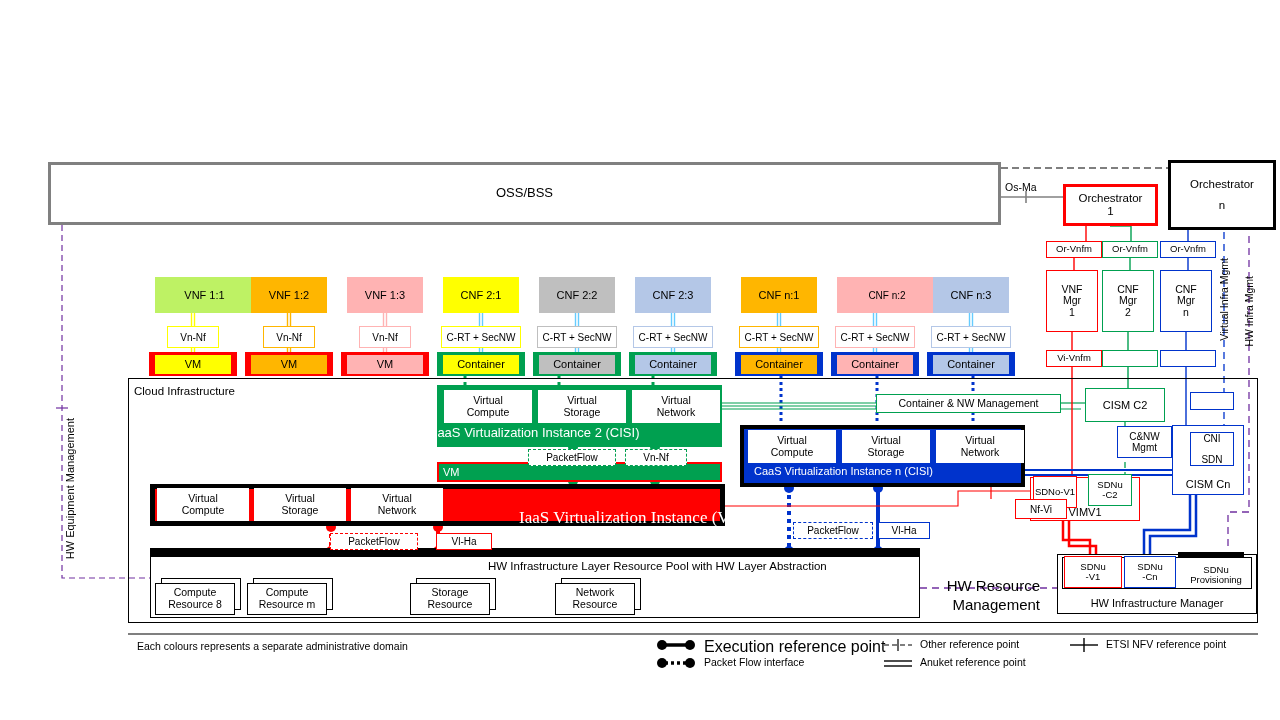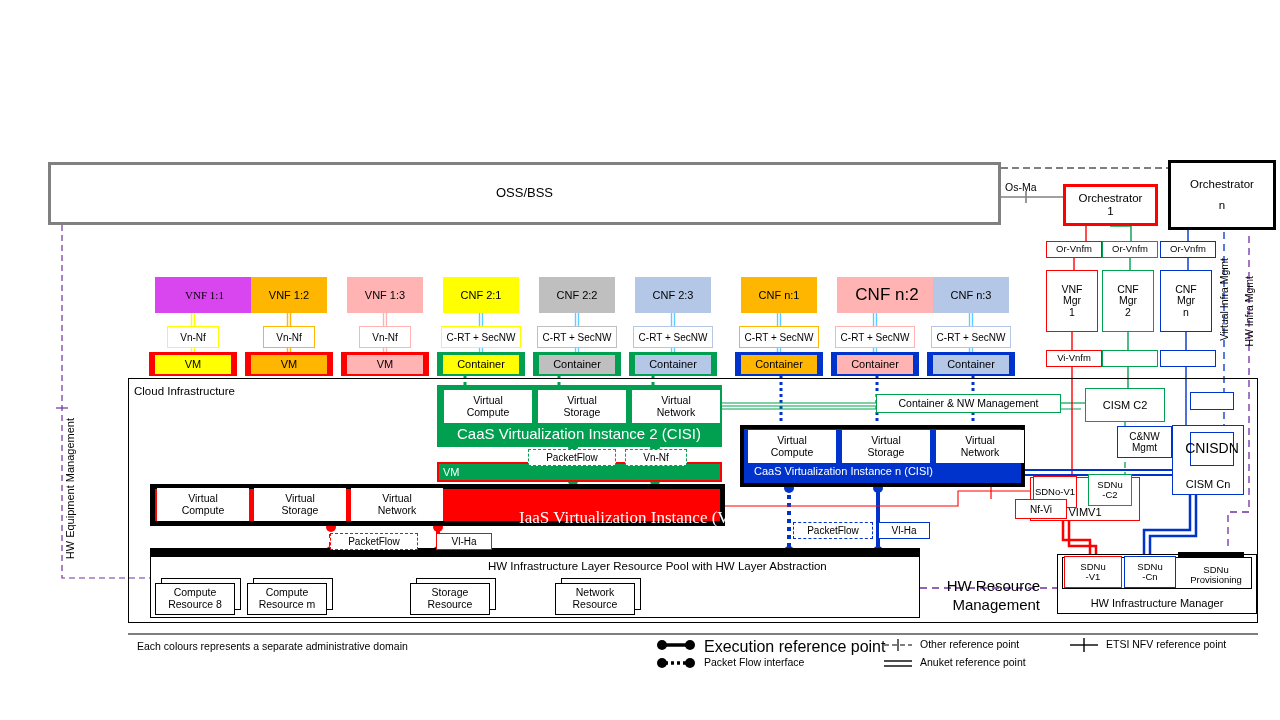--- a/index.html
+++ b/index.html
@@ -112,21 +112,21 @@
     <div class="bx" style="left:48px;top:162px;width:953px;height:63px;border:3px solid #808080;background:#fff;font-size:13px;">OSS/BSS</div>
     <div class="lbl" style="left:1005px;top:181px;font-size:10.5px;">Os-Ma</div>
     <div class="bx" style="left:1063px;top:184px;width:95px;height:42px;border:3px solid #FF0000;background:#fff;font-size:11.5px;flex-direction:column;">
       <span>Orchestrator</span>
       <span>1</span>
     </div>
     <div class="bx" style="left:1168px;top:160px;width:108px;height:70px;border:3px solid #000000;background:#fff;font-size:11.5px;flex-direction:column;gap:8px;">
       <span>Orchestrator</span>
       <span>n</span>
     </div>
-    <div class="bx" style="left:155px;top:277px;width:99px;height:36px;background:#d946ef;border:none;font-size:11px;font-family:Liberation Serif, serif;">VNF 1:1</div>
+    <div class="bx" style="left:155px;top:277px;width:99px;height:36px;background:#bef264;border:none;font-size:11px;">VNF 1:1</div>
     <div class="bx" style="left:167px;top:326px;width:52px;height:22px;border:1px solid #FFFF00;background:#fff;font-size:10px;">Vn-Nf</div>
     <div class="bx" style="left:149px;top:352px;width:88px;height:24px;background:#FF0000;"></div>
     <div class="bx" style="left:155px;top:355px;width:76px;height:19px;background:#FFFF00;font-size:11px;">VM</div>
     <div class="bx" style="left:251px;top:277px;width:76px;height:36px;background:#FFB600;border:none;font-size:11px;">VNF 1:2</div>
     <div class="bx" style="left:263px;top:326px;width:52px;height:22px;border:1px solid #FFB600;background:#fff;font-size:10px;">Vn-Nf</div>
     <div class="bx" style="left:245px;top:352px;width:88px;height:24px;background:#FF0000;"></div>
     <div class="bx" style="left:251px;top:355px;width:76px;height:19px;background:#FFB600;font-size:11px;">VM</div>
     <div class="bx" style="left:347px;top:277px;width:76px;height:36px;background:#FFB3B3;border:none;font-size:11px;">VNF 1:3</div>
     <div class="bx" style="left:359px;top:326px;width:52px;height:22px;border:1px solid #FFB3B3;background:#fff;font-size:10px;">Vn-Nf</div>
     <div class="bx" style="left:341px;top:352px;width:88px;height:24px;background:#FF0000;"></div>
@@ -140,21 +140,21 @@
     <div class="bx" style="left:533px;top:352px;width:88px;height:24px;background:#00A050;"></div>
     <div class="bx" style="left:539px;top:355px;width:76px;height:19px;background:#BFBFBF;font-size:11px;">Container</div>
     <div class="bx" style="left:635px;top:277px;width:76px;height:36px;background:#B4C7E7;border:none;font-size:11px;">CNF 2:3</div>
     <div class="bx" style="left:633px;top:326px;width:80px;height:22px;border:1px solid #B4C7E7;background:#fff;font-size:10px;">C-RT + SecNW</div>
     <div class="bx" style="left:629px;top:352px;width:88px;height:24px;background:#00A050;"></div>
     <div class="bx" style="left:635px;top:355px;width:76px;height:19px;background:#B4C7E7;font-size:11px;">Container</div>
     <div class="bx" style="left:741px;top:277px;width:76px;height:36px;background:#FFB600;border:none;font-size:11px;">CNF n:1</div>
     <div class="bx" style="left:739px;top:326px;width:80px;height:22px;border:1px solid #FFB600;background:#fff;font-size:10px;">C-RT + SecNW</div>
     <div class="bx" style="left:735px;top:352px;width:88px;height:24px;background:#0033CC;"></div>
     <div class="bx" style="left:741px;top:355px;width:76px;height:19px;background:#FFB600;font-size:11px;">Container</div>
-    <div class="bx" style="left:837px;top:277px;width:100px;height:36px;background:#FFB3B3;border:none;font-size:17px;">CNF n:2</div>
+    <div class="bx" style="left:837px;top:277px;width:100px;height:36px;background:#FFB3B3;border:none;font-size:10px;">CNF n:2</div>
     <div class="bx" style="left:835px;top:326px;width:80px;height:22px;border:1px solid #FFB3B3;background:#fff;font-size:10px;">C-RT + SecNW</div>
     <div class="bx" style="left:831px;top:352px;width:88px;height:24px;background:#0033CC;"></div>
     <div class="bx" style="left:837px;top:355px;width:76px;height:19px;background:#FFB3B3;font-size:11px;">Container</div>
     <div class="bx" style="left:933px;top:277px;width:76px;height:36px;background:#B4C7E7;border:none;font-size:11px;text-align:right;">CNF n:3</div>
     <div class="bx" style="left:931px;top:326px;width:80px;height:22px;border:1px solid #B4C7E7;background:#fff;font-size:10px;">C-RT + SecNW</div>
     <div class="bx" style="left:927px;top:352px;width:88px;height:24px;background:#0033CC;"></div>
     <div class="bx" style="left:933px;top:355px;width:76px;height:19px;background:#B4C7E7;font-size:11px;">Container</div>
     <div class="bx" style="left:128px;top:378px;width:1130px;height:245px;border:1.6px solid #000;background:transparent;"></div>
     <div class="lbl" style="left:134px;top:385px;font-size:11.5px;">Cloud Infrastructure</div>
     <div class="bx" style="left:437px;top:385px;width:285px;height:62px;background:#00A050;"></div>
@@ -163,21 +163,21 @@
       <span>Compute</span>
     </div>
     <div class="bx" style="left:538px;top:390px;width:88px;height:33px;background:#fff;font-size:10.5px;flex-direction:column;">
       <span>Virtual</span>
       <span>Storage</span>
     </div>
     <div class="bx" style="left:632px;top:390px;width:88px;height:33px;background:#fff;font-size:10.5px;flex-direction:column;">
       <span>Virtual</span>
       <span>Network</span>
     </div>
-    <div class="lbl" style="left:457px;top:425px;font-size:15px;color:#fff;">CaaS Virtualization Instance 2 (CISI)</div>
+    <div class="lbl" style="left:428px;top:425px;font-size:13px;color:#fff;">CaaS Virtualization Instance 2 (CISI)</div>
     <div class="bx" style="left:437px;top:462px;width:285px;height:20px;background:#00A050;border:2px solid #FF0000;"></div>
     <div class="lbl" style="left:443px;top:466px;font-size:11px;color:#fff;">VM</div>
     <div class="bx" style="left:740px;top:425px;width:285px;height:62px;background:#0033CC;border:4px solid #000;"></div>
     <div class="bx" style="left:748px;top:430px;width:88px;height:33px;background:#fff;font-size:10.5px;flex-direction:column;">
       <span>Virtual</span>
       <span>Compute</span>
     </div>
     <div class="bx" style="left:842px;top:430px;width:88px;height:33px;background:#fff;font-size:10.5px;flex-direction:column;">
       <span>Virtual</span>
       <span>Storage</span>
@@ -251,21 +251,21 @@
       <span>n</span>
     </div>
     <div class="bx" style="left:1160px;top:350px;width:56px;height:17px;border:1px solid #0033CC;background:#fff;font-size:9.5px;"></div>
     <div class="bx" style="left:876px;top:394px;width:185px;height:19px;border:1.2px solid #00A050;background:#fff;font-size:10.5px;">Container &amp; NW Management</div>
     <div class="bx" style="left:1085px;top:388px;width:80px;height:34px;border:1.3px solid #00A050;background:#fff;font-size:11px;">CISM C2</div>
     <div class="bx" style="left:1117px;top:426px;width:55px;height:32px;border:1.2px solid #0033CC;background:#fff;font-size:10px;flex-direction:column;">
       <span>C&amp;NW</span>
       <span>Mgmt</span>
     </div>
     <div class="bx" style="left:1172px;top:425px;width:72px;height:70px;border:1.3px solid #0033CC;background:#fff;font-size:11px;align-items:flex-end;padding-bottom:4px;">CISM Cn</div>
-    <div class="bx" style="left:1190px;top:432px;width:44px;height:34px;border:1.2px solid #0033CC;background:#fff;font-size:14px;flex-direction:row;">
+    <div class="bx" style="left:1190px;top:432px;width:44px;height:34px;border:1.2px solid #0033CC;background:#fff;font-size:10px;flex-direction:column;justify-content:space-between;">
       <span>CNI</span>
       <span>SDN</span>
     </div>
     <div class="bx" style="left:1190px;top:392px;width:44px;height:18px;border:1.2px solid #0033CC;background:#fff;"></div>
     <div class="bx" style="left:1030px;top:477px;width:110px;height:44px;border:1.3px solid #FF0000;background:#fff;font-size:11px;align-items:flex-end;padding-bottom:2px;">VIMV1</div>
     <div class="bx" style="left:1033px;top:476px;width:44px;height:32px;border:1.2px solid #FF0000;background:#fff;font-size:9.5px;flex-direction:row;">
       <span>SDNo</span>
       <span>-V1</span>
     </div>
     <div class="bx" style="left:1088px;top:474px;width:44px;height:32px;border:1.2px solid #00A050;background:#fff;font-size:9.5px;flex-direction:column;">

